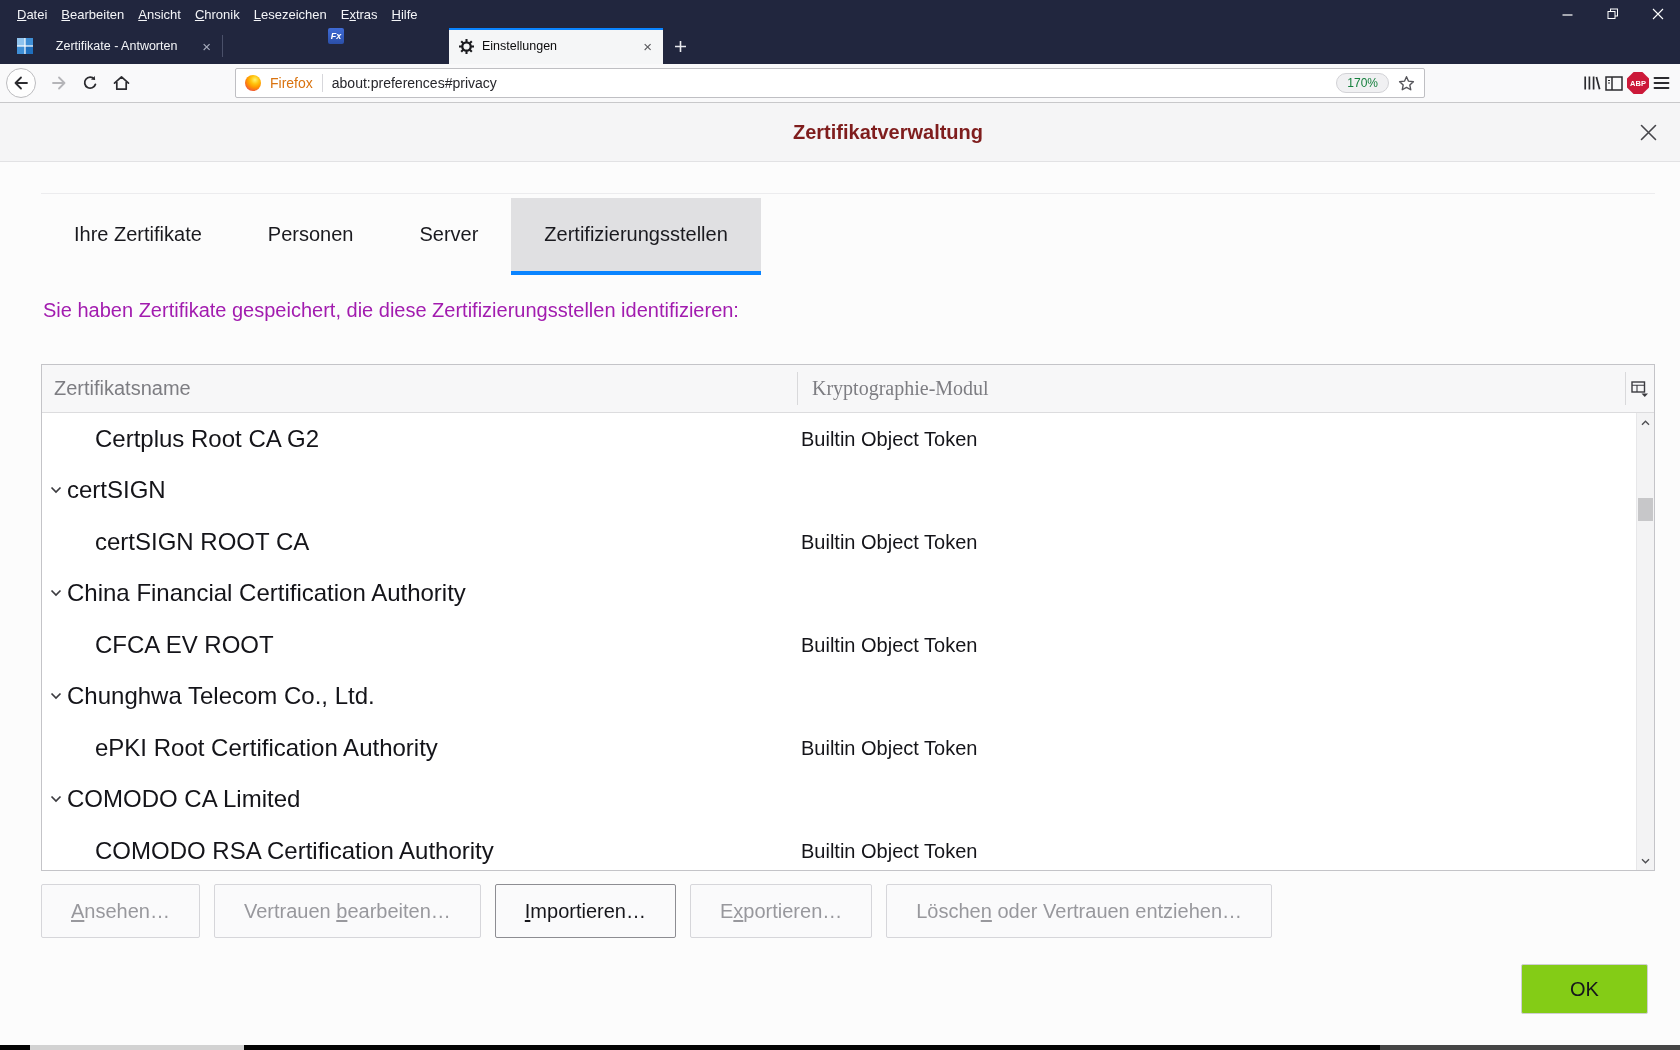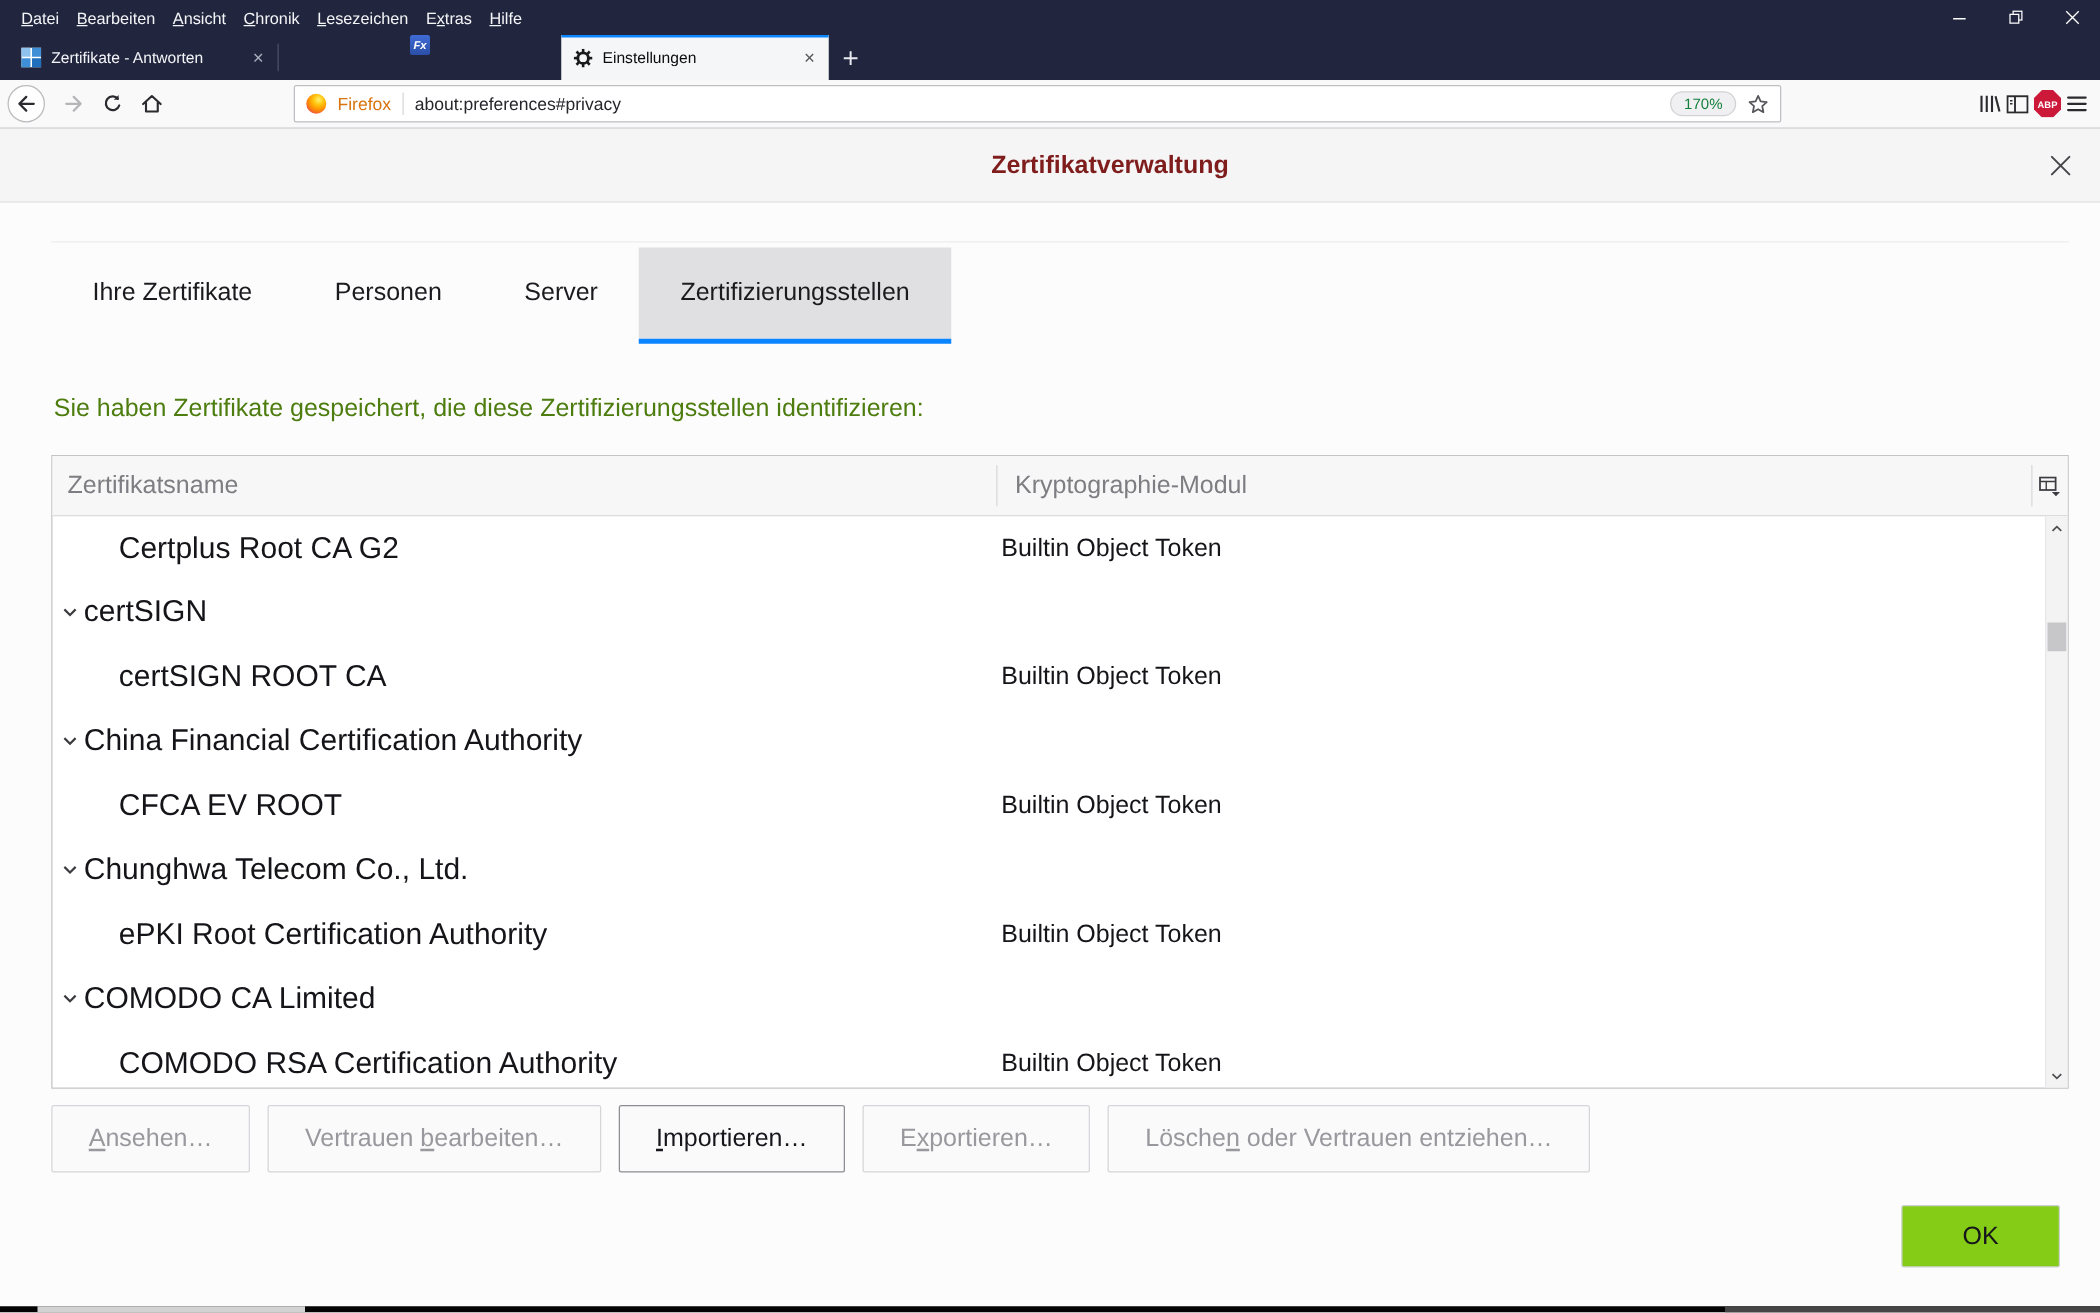--- a/index.html
+++ b/index.html
@@ -58,26 +58,26 @@
   .dialog-header { position:absolute; top:103px; left:0; width:1680px; height:59px; background:#f5f5f6; border-bottom:1px solid #e2e2e4; }
   .dialog-title { width:100%; text-align:center; line-height:58px; font-size:20px; font-weight:600; color:#7f1d1d;margin-left:48px; }
   .dialog-close { position:absolute; right:10px; top:0; width:44px; height:58px; display:flex; align-items:center; justify-content:center; }
 
   .tabs-rule { position:absolute; left:41px; top:193px; width:1614px; height:1px; background:#ececee; }
   .dialog-tabs { position:absolute; left:41px; top:198px; display:flex; }
   .dtab { height:73px; display:flex; align-items:center; padding:0 33px; font-size:20px; color:#1a1a1f; position:relative; white-space:nowrap; }
   .dtab.active { background:#e0e0e2; }
   .dtab.active::after { content:''; position:absolute; left:0; right:0; bottom:-4px; height:4px; background:#0a84ff; }
 
-  .intro { position:absolute; left:43px; top:316px; font-size:20px; color:#4d7c0f; }
+  .intro { position:absolute; left:43px; top:299px; font-size:20px; color:#a21caf; }
 
   .cert-table { position:absolute; left:41px; top:364px; width:1614px; height:507px; background:#fff; border:1px solid #c4c4c8; }
   .thead { position:relative; height:48px; background:#f7f7f8; border-bottom:1px solid #dcdcde; }
   .th1 { position:absolute; left:12px; top:0; line-height:47px; font-size:20px; color:#7d7d82; }
-  .th2 { position:absolute; left:770px; top:0; line-height:47px; font-size:20px; color:#7d7d82; }
+  .th2 { position:absolute; left:770px; top:0; line-height:47px; font-size:20px; color:#7d7d82;font-family:Liberation Serif, serif; }
   .col-sep1 { position:absolute; left:755px; top:7px; bottom:7px; width:1px; background:#d9d9db; }
   .col-sep2 { position:absolute; right:28px; top:7px; bottom:7px; width:1px; background:#d9d9db; }
   .column-picker { position:absolute; right:0; top:0; width:28px; height:47px; display:flex; align-items:center; justify-content:center; }
 
   .tbody { position:absolute; top:48px; left:0; right:18px; bottom:0; overflow:hidden; }
   .trow { position:relative; height:51.5px; }
   .trow .chev { position:absolute; left:8px; top:50%; transform:translateY(-50%); line-height:0; }
   .row-name { position:absolute; top:50%; transform:translateY(-50%); font-size:24px; color:#141419; white-space:nowrap; }
   .trow.group .row-name { left:25px; }
   .trow.child .row-name { left:53px; }
@@ -126,21 +126,21 @@
           <rect x="1" y="3.5" width="7" height="7" fill="#21263e" stroke="#fff"></rect>
         </svg>
     </div>
     <div class="win-btn">
       <svg width="12" height="12" viewBox="0 0 12 12">
           <path d="M1 1 L11 11 M11 1 L1 11" stroke="#fff" stroke-width="1.1"></path>
         </svg>
     </div>
   </div>
   <div class="tabstrip">
-      <div class="btab" style="width: 214px;">
+      <div class="btab" style="width: 214px; text-align: center;">
         <span class="t-icon">
           <svg width="16" height="16" viewBox="0 0 16 16">
             <rect width="16" height="16" fill="#fff"></rect>
             <rect x="0" y="0" width="7.4" height="7.4" fill="#8fc3ee"></rect>
             <rect x="8.6" y="0" width="7.4" height="7.4" fill="#3f8fd6"></rect>
             <rect x="0" y="8.6" width="7.4" height="7.4" fill="#3f8fd6"></rect>
             <rect x="8.6" y="8.6" width="7.4" height="7.4" fill="#1f6fbd"></rect>
           </svg>
         </span>
         <span class="t-title">Zertifikate - Antworten</span>

